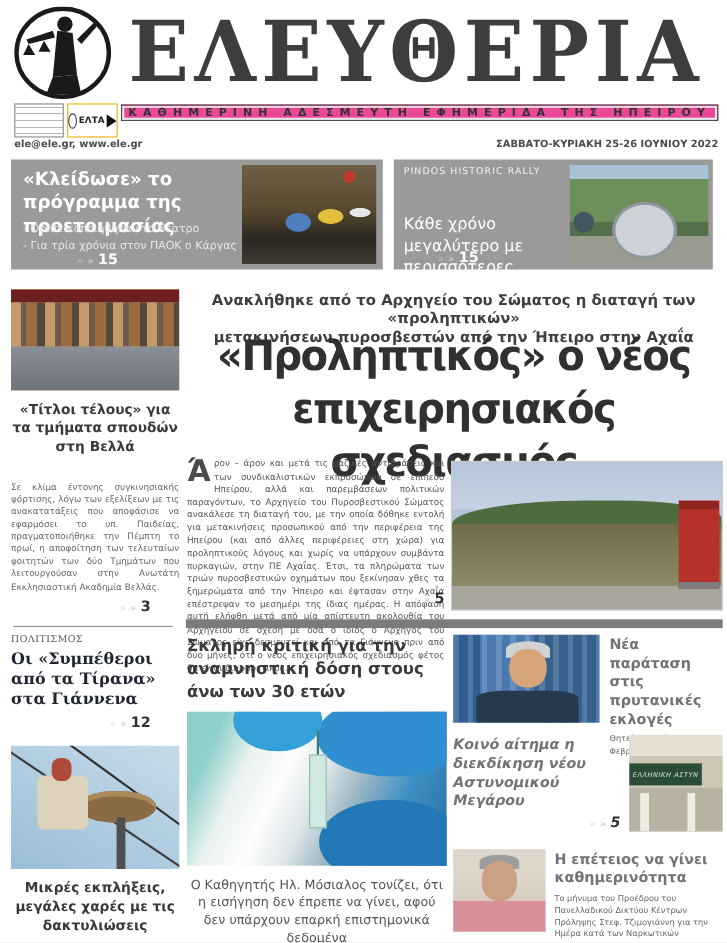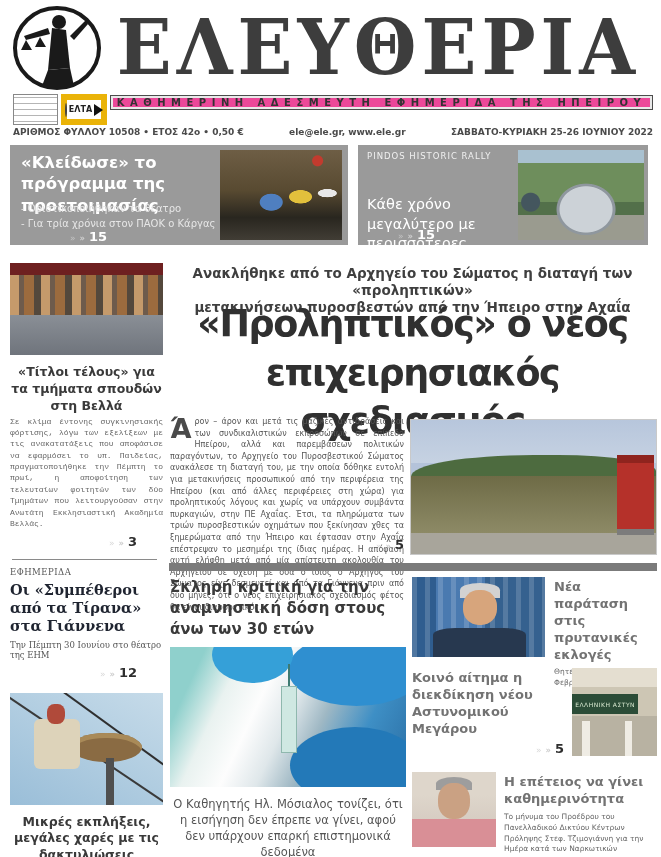--- a/index.html
+++ b/index.html
@@ -14,21 +14,21 @@
   .m-title {
     position:absolute; left:102px; top:0; width:553px; height:92px;
     display:flex; align-items:center; justify-content:center;
     font-family:"DejaVu Serif", serif; font-weight:700; font-size:72px;
     letter-spacing:5px; color:#3d3d3d; transform:scaleY(1.06); white-space:nowrap;
   }
   .stamp1 { position:absolute; left:13px; top:94px; width:45px; height:31px;
     border:1px solid #888;
     background:repeating-linear-gradient(180deg,#fff 0 2px,#b5b5b5 2px 3px,#fff 3px 6px); }
   .stamp2 { position:absolute; left:61px; top:94px; width:46px; height:31px;
-    border:6px solid #eab308; display:flex; align-items:center; justify-content:center; gap:2px;
+    border:1px solid #eab308; display:flex; align-items:center; justify-content:center; gap:2px;
     background:#fff; }
   .stamp2 .ring { width:14px; height:14px; border:1.5px solid #444; border-radius:50%;
     display:inline-block; }
   .stamp2 .elta { font-size:8px; font-weight:700; color:#222; }
   .stamp2 .horn { width:0; height:0; border-left:9px solid #111;
     border-top:6px solid transparent; border-bottom:6px solid transparent; }
   .tagline {
     position:absolute; left:110px; top:95px; width:543px; height:15px;
     background:#ec4899; border:1px solid #4c4c4c; box-shadow:inset 0 0 0 2px #e9e9e9;
     display:flex; align-items:center; justify-content:center;
@@ -122,21 +122,21 @@
   .ph-police .p2 { left:62%; bottom:0; width:9%; height:40%; background:#efece4; }
   .ph-man { position:absolute; left:0; top:0; width:84px; height:75px;
     background:linear-gradient(180deg,#ded6cb 0 30%,#cfc3ba 100%); }
   .ph-man .hair { left:28%; top:6%; width:44%; height:18%; background:#9d9d9d; border-radius:50% 50% 0 0; }
   .ph-man .face { left:31%; top:14%; width:38%; height:48%; background:#caa183; border-radius:45%; }
   .ph-man .shirt { left:0; bottom:0; width:100%; height:38%; background:#d98f96; }
   
   .col-left { position:absolute; left:10px; top:263px; width:153px; }
   .cl-head { margin-top:9px; font-size:12.5px; font-weight:700; color:#3a3a3a;
     text-align:center; line-height:1.35; }
-  .cl-body { margin-top:1px; font-size:8px; color:#666; line-height:1.42; text-align:justify;font-family:Liberation Mono, monospace; }
+  .cl-body { margin-top:22px; font-size:8px; color:#666; line-height:1.42; text-align:justify; }
   .col-left .pref { margin-top:5px; padding-right:26px; }
   .cl-rule { border:0; border-top:1.5px solid #8a8a8a; margin:10px 6px 7px 2px; }
   .cult-kicker { font-family:"DejaVu Serif", serif; font-size:8.5px; letter-spacing:.5px; color:#555; }
   .cult-head { font-family:"DejaVu Serif", serif; font-size:14.5px; font-weight:700;
     color:#1f2430; line-height:1.25; margin-top:4px; }
   .cult-sub { font-family:"DejaVu Serif", serif; font-size:8.5px; color:#555; margin-top:4px; }
   .stork-photo { margin-top:13px; }
   
   .lead-kicker { position:absolute; left:168px; top:265px; width:489px; text-align:center;
     font-size:13.5px; font-weight:700; color:#3f3f3f; line-height:1.25; }
@@ -152,21 +152,21 @@
   
   .col-mid { position:absolute; left:170px; top:577px; width:236px; }
   .mid-head { font-size:15px; font-weight:700; color:#3a3a3a; text-align:left; line-height:1.4; }
   .col-mid .ph-syr { margin-top:7px; }
   .mid-sub { margin-top:9px; font-size:11.5px; color:#555; text-align:center; line-height:1.4; }
   
   .col-right { position:absolute; left:412px; top:577px; width:245px; }
   .ra { position:relative; }
   .ra1 { height:91px; }
   .ra1 .txt { position:absolute; left:142px; top:2px; width:103px; }
-  .ra2 { height:104px; }
+  .ra2 { height:104px;font-style:italic; }
   .ra2 .txt { position:absolute; left:0; top:2px; width:156px; }
   .ra3 { height:85px; }
   .ra3 .txt { position:absolute; left:92px; top:2px; width:153px; }
   .ra-head { font-size:13px; font-weight:700; color:#737373; line-height:1.3; }
   .ra-sub { margin-top:4px; font-size:7.5px; color:#666; line-height:1.45; }
   .ra .pref { margin-top:3px; padding-right:4px; }
 </style>
 </head>
 <body>
 
@@ -184,21 +184,20 @@
   <div class="m-title">ΕΛΕΥΘΕΡΙΑ</div>
   <div class="stamp1"></div>
   <div class="stamp2">
     <span class="ring"></span>
     <span class="elta">ΕΛΤΑ</span>
     <span class="horn"></span>
   </div>
   <div class="tagline">ΚΑΘΗΜΕΡΙΝΗ ΑΔΕΣΜΕΥΤΗ ΕΦΗΜΕΡΙΔΑ ΤΗΣ ΗΠΕΙΡΟΥ</div>
 
   <div class="infobar">
-    <span>ΑΡΙΘΜΟΣ ΦΥΛΛΟΥ 10508 • ΕΤΟΣ 42ο • 0,50 €</span>
     <span>ele@ele.gr, www.ele.gr</span>
     <span>ΣΑΒΒΑΤΟ-ΚΥΡΙΑΚΗ 25-26 ΙΟΥΝΙΟΥ 2022</span>
   </div>
 
   <div class="teaser t-left">
     <div class="t-head">«Κλείδωσε» το πρόγραμμα της προετοιμασίας</div>
     <div class="t-bullets">
       <div>- Οριστικοποιήθηκαν τα θέατρο</div>
       <div>- Για τρία χρόνια στον ΠΑΟΚ ο Κάργας</div>
     </div>
@@ -228,23 +227,22 @@
         <div class="stage"></div>
     </div>
     <div class="cl-head">«Τίτλοι τέλους» για τα τμήματα σπουδών στη Βελλά</div>
     <div class="cl-body">Σε κλίμα έντονης συγκινησιακής φόρτισης, λόγω των εξελίξεων με τις ανακατατάξεις που αποφάσισε να εφαρμόσει το υπ. Παιδείας, πραγματοποιήθηκε την Πέμπτη το πρωί, η αποφοίτηση των τελευταίων φοιτητών των δύο Τμημάτων που λειτουργούσαν στην Ανωτάτη Εκκλησιαστική Ακαδημία Βελλάς.</div>
     <div class="pref dark">
       <span class="pm1">»</span>
       <span class="pm2">»</span>
       <span class="pn">3</span>
     </div>
     <hr class="cl-rule">
-    <div class="cult-kicker">ΕΦΗΜΕΡΙΔΑ</div>
+    <div class="cult-kicker">ΠΟΛΙΤΙΣΜΟΣ</div>
     <div class="cult-head">Οι «Συμπέθεροι από τα Τίρανα» στα Γιάννενα</div>
-    <div class="cult-sub">Την Πέμπτη 30 Ιουνίου στο θέατρο της ΕΗΜ</div>
     <div class="pref dark">
       <span class="pm1">»</span>
       <span class="pm2">»</span>
       <span class="pn">12</span>
     </div>
     <div class="ph ph-stork stork-photo">
       <div class="c1"></div>
         <div class="c2"></div>
         <div class="nest"></div>
       <div class="pole"></div>

